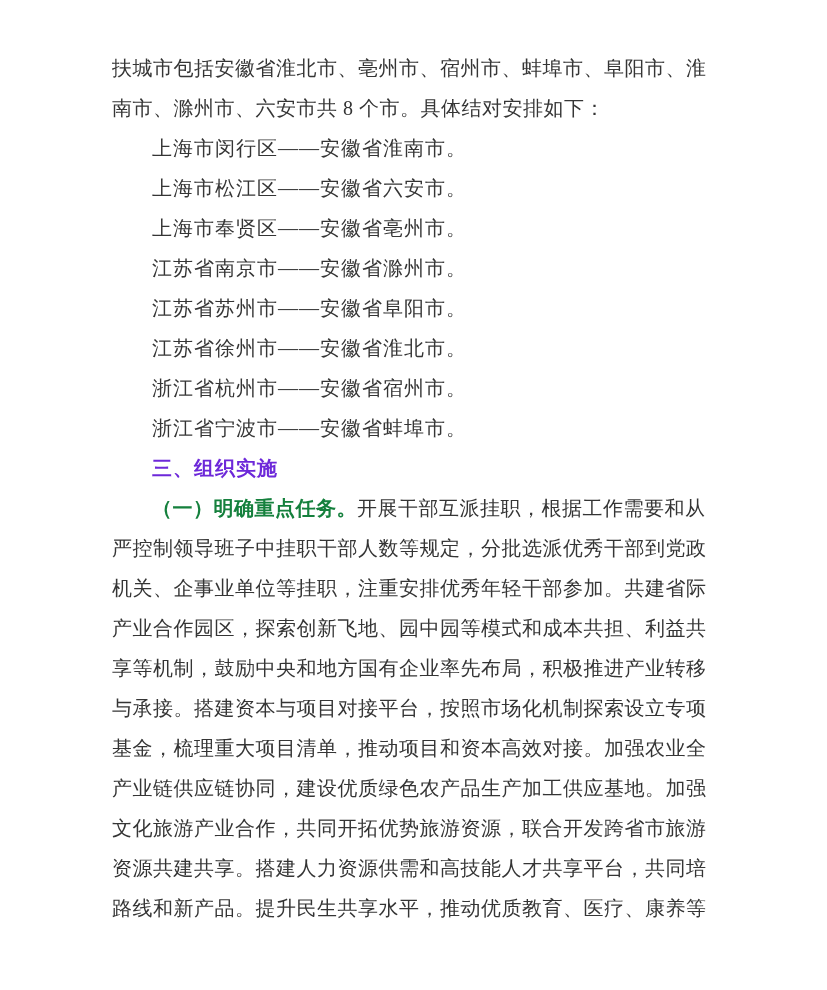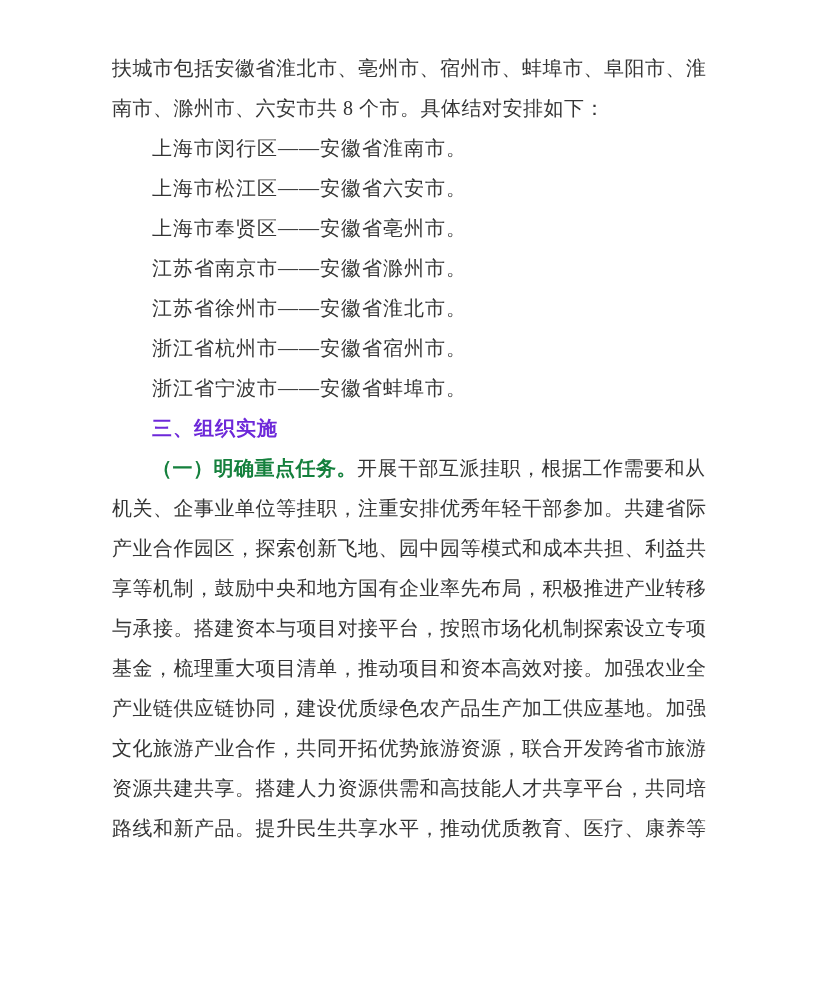--- a/index.html
+++ b/index.html
@@ -50,28 +50,30 @@
 <div class="page">
   <div class="content">
 
     <p class="line">扶城市包括安徽省淮北市、亳州市、宿州市、蚌埠市、阜阳市、淮</p>
     <p class="line">南市、滁州市、六安市共 8 个市。具体结对安排如下：</p>
 
     <p class="line indent pairing">上海市闵行区——安徽省淮南市。</p>
     <p class="line indent pairing">上海市松江区——安徽省六安市。</p>
     <p class="line indent pairing">上海市奉贤区——安徽省亳州市。</p>
     <p class="line indent pairing">江苏省南京市——安徽省滁州市。</p>
+    <p class="line indent pairing">江苏省苏州市——安徽省阜阳市。</p>
     <p class="line indent pairing">江苏省徐州市——安徽省淮北市。</p>
     <p class="line indent pairing">浙江省杭州市——安徽省宿州市。</p>
     <p class="line indent pairing">浙江省宁波市——安徽省蚌埠市。</p>
 
     <h3 class="line indent section-heading">三、组织实施</h3>
 
     <p class="line indent"><span class="para-lead">（一）明确重点任务。</span><span>开展干部互派挂职，根据工作需要和从</span></p>
 
+    <p class="line">严控制领导班子中挂职干部人数等规定，分批选派优秀干部到党政</p>
     <p class="line">机关、企事业单位等挂职，注重安排优秀年轻干部参加。共建省际</p>
     <p class="line">产业合作园区，探索创新飞地、园中园等模式和成本共担、利益共</p>
     <p class="line">享等机制，鼓励中央和地方国有企业率先布局，积极推进产业转移</p>
     <p class="line">与承接。搭建资本与项目对接平台，按照市场化机制探索设立专项</p>
     <p class="line">基金，梳理重大项目清单，推动项目和资本高效对接。加强农业全</p>
     <p class="line">产业链供应链协同，建设优质绿色农产品生产加工供应基地。加强</p>
     <p class="line">文化旅游产业合作，共同开拓优势旅游资源，联合开发跨省市旅游</p>
     <p class="line">资源共建共享。搭建人力资源供需和高技能人才共享平台，共同培</p>
     <p class="line">路线和新产品。提升民生共享水平，推动优质教育、医疗、康养等</p>
 

